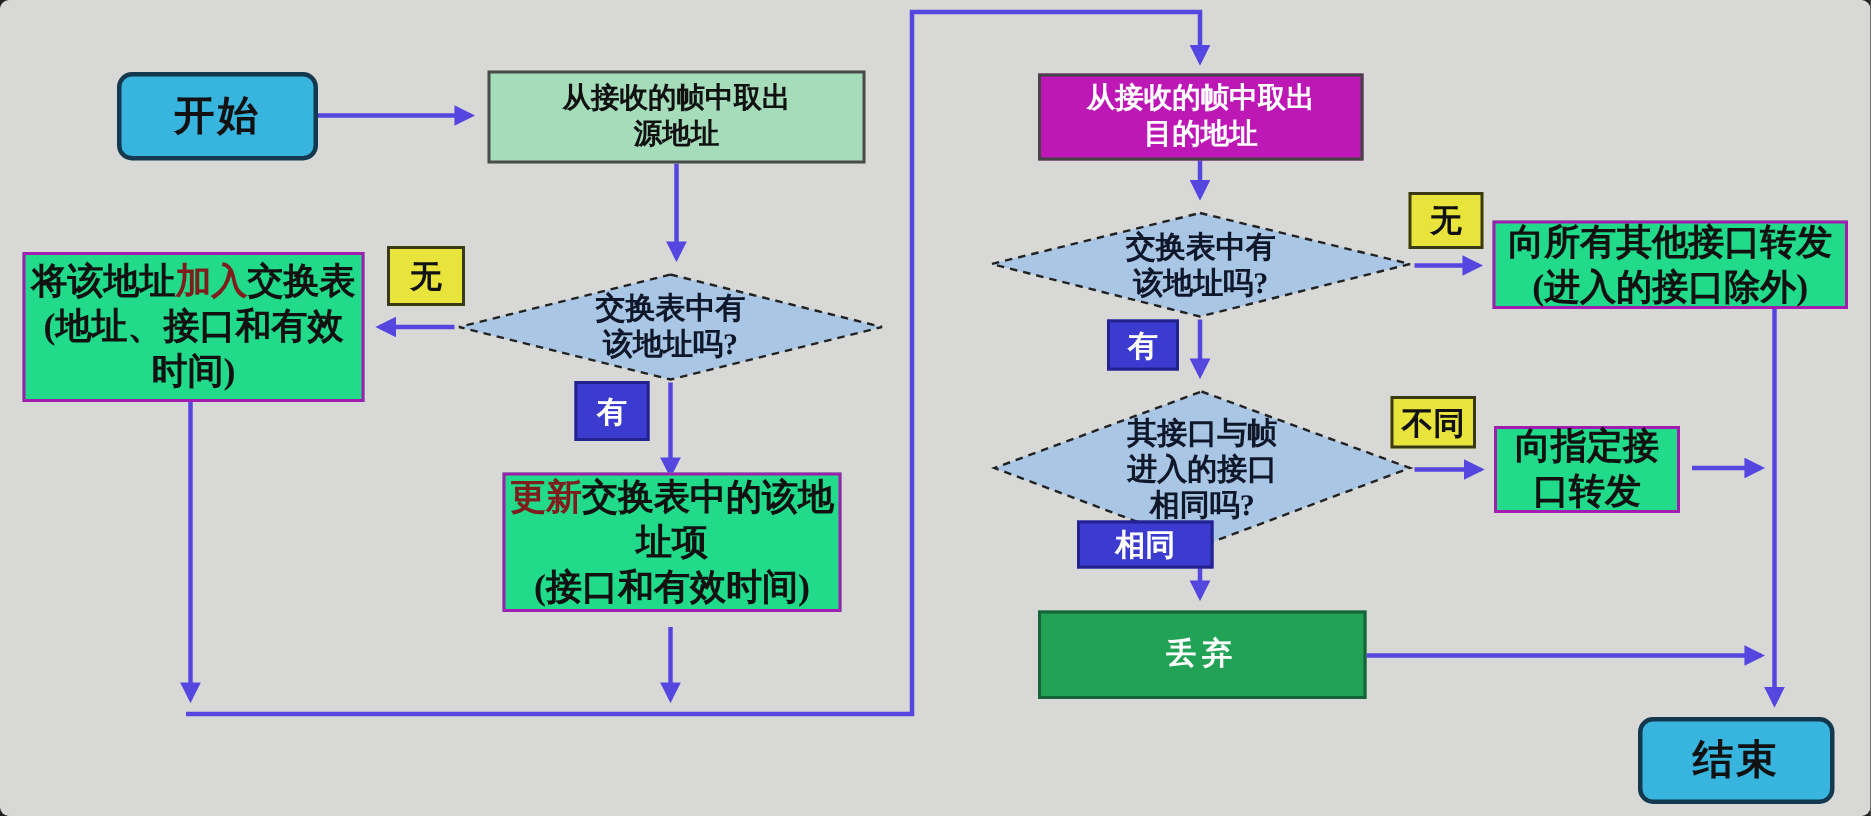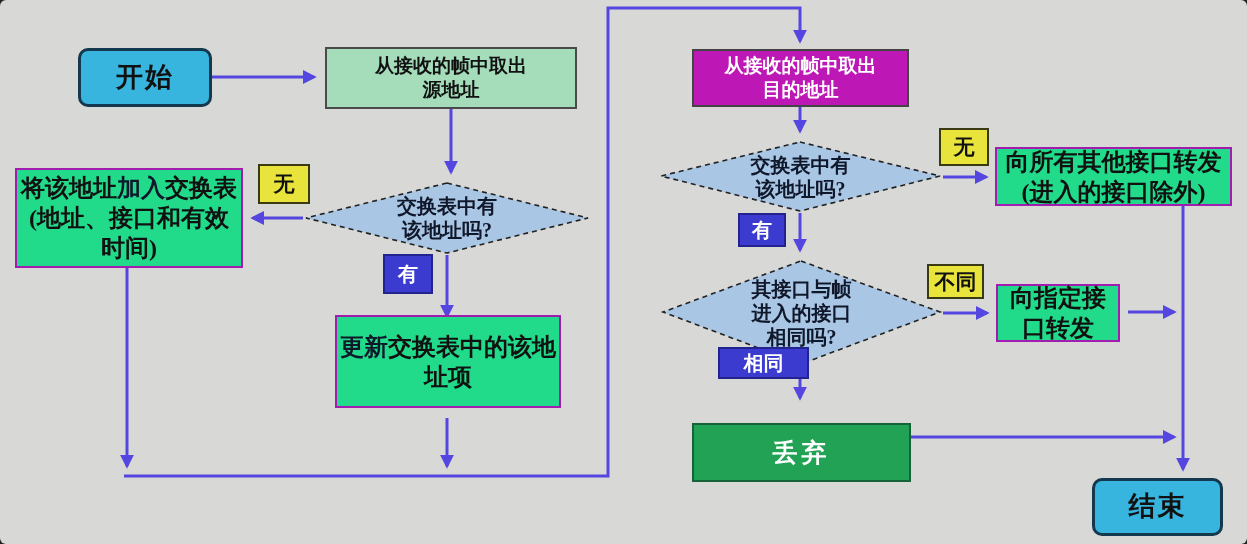--- a/index.html
+++ b/index.html
@@ -40,23 +40,22 @@
   .proc-magenta{
     background:#bd18b5;
     border:2px solid #444;
     color:#fff;
     font-size:19px;
   }
   .proc-discard{
     background:#21a254;
     border:2px solid #16633a;
     color:#fff;
-    font-size:25px;
+    font-size:20px;
     letter-spacing:4px;
-    margin-top:16px;
   }
   .diamond{position:absolute;}
   .diamond svg{position:absolute;left:0;top:0;}
   .diamond .dtext{
     position:absolute;left:0;top:0;right:0;bottom:0;
     display:flex;align-items:center;justify-content:center;
     text-align:center;font-weight:700;color:#0f172a;
     white-space:pre-line;font-size:20px;line-height:1.2;
   }
   .tag{
@@ -70,21 +69,21 @@
     border:2px solid #3a3a12;
     color:#111;
     font-size:21px;
   }
   .tag-yes{
     background:#3b3bcf;
     border:2px solid #23238f;
     color:#fff;
     font-size:20px;
   }
-  .hl{color:#0f172a;}
+  .hl{color:#7f1d1d;}
   .connectors{position:absolute;left:0;top:0;pointer-events:none;}
 </style>
 </head>
 <body>
 
 <div class="canvas">
 
   <svg class="connectors" width="1247" height="544">
     <defs>
       <marker id="ah" viewBox="0 0 10 10" refX="8" refY="5" markerWidth="4.6" markerHeight="4.6" orient="auto-start-reverse">
@@ -123,21 +122,21 @@
 该地址吗?</div>
   </div>
 
   <div class="node proc-green" style="left:15px;top:168px;width:228px;height:100px;">
     <div><span>将该地址</span><span class="hl">加入</span><span>交换表</span><div>(地址、接口和有效
 时间)</div></div>
   </div>
 
   <div class="node proc-green" style="left:335px;top:315px;width:226px;height:93px;">
     <div><span class="hl">更新</span><span>交换表中的该地
-址项</span></div>
+址项</span><div>(接口和有效时间)</div></div>
   </div>
 
   <div class="node proc-magenta" style="left:692px;top:49px;width:217px;height:58px;">从接收的帧中取出
 目的地址</div>
 
   <div class="diamond" style="left:658px;top:140px;width:285px;height:73px;">
     <svg width="285" height="73">
       <polygon points="142,2 282,36 142,71 3,36" fill="#a9c6e4" stroke="#222" stroke-width="1.6" stroke-dasharray="5,4"></polygon>
     </svg>
     <div class="dtext">交换表中有

